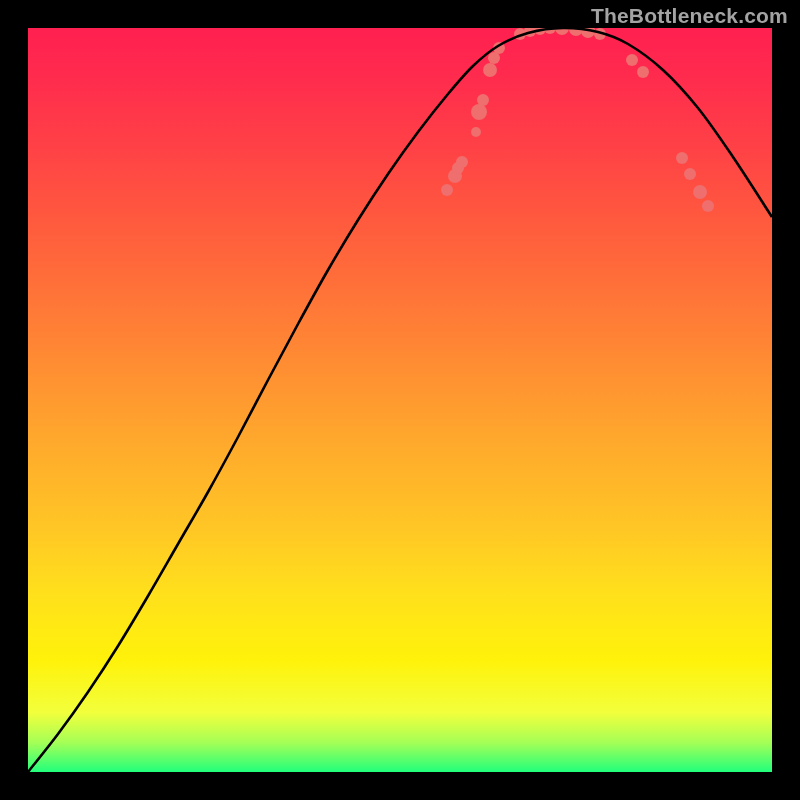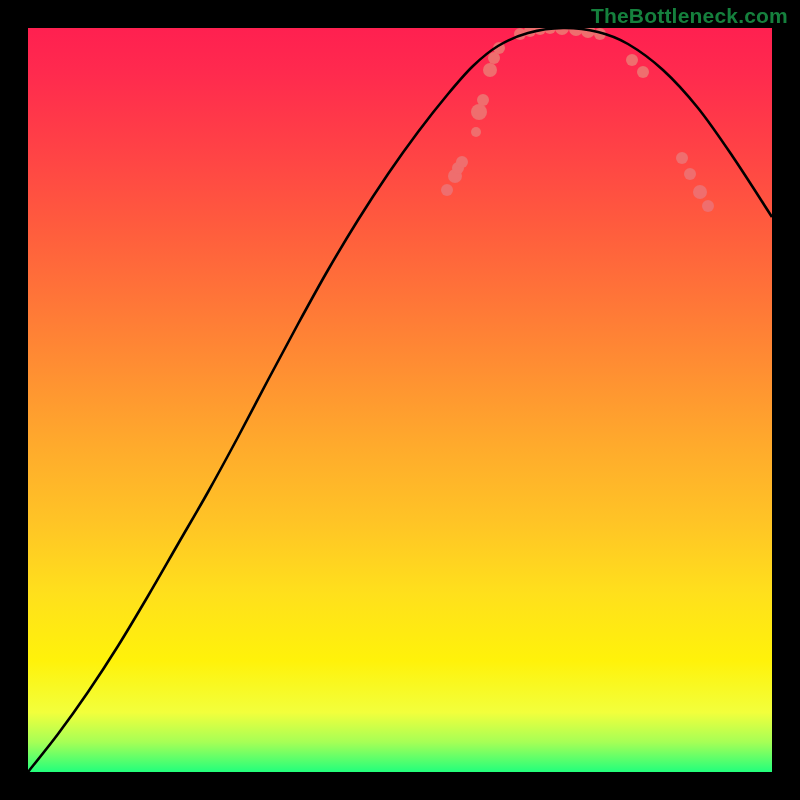--- a/index.html
+++ b/index.html
@@ -15,21 +15,21 @@
     position: relative;
     width: 800px;
     height: 800px;
   }
   .watermark {
     position: absolute;
     top: 4px;
     right: 12px;
     font-size: 21px;
     font-weight: bold;
-    color: #15803d;
+    color: #a3a3a3;
     letter-spacing: 0.2px;
     z-index: 20;
   }
   .plot {
     position: absolute;
     left: 28px;
     top: 28px;
     width: 744px;
     height: 744px;
     overflow: hidden;

